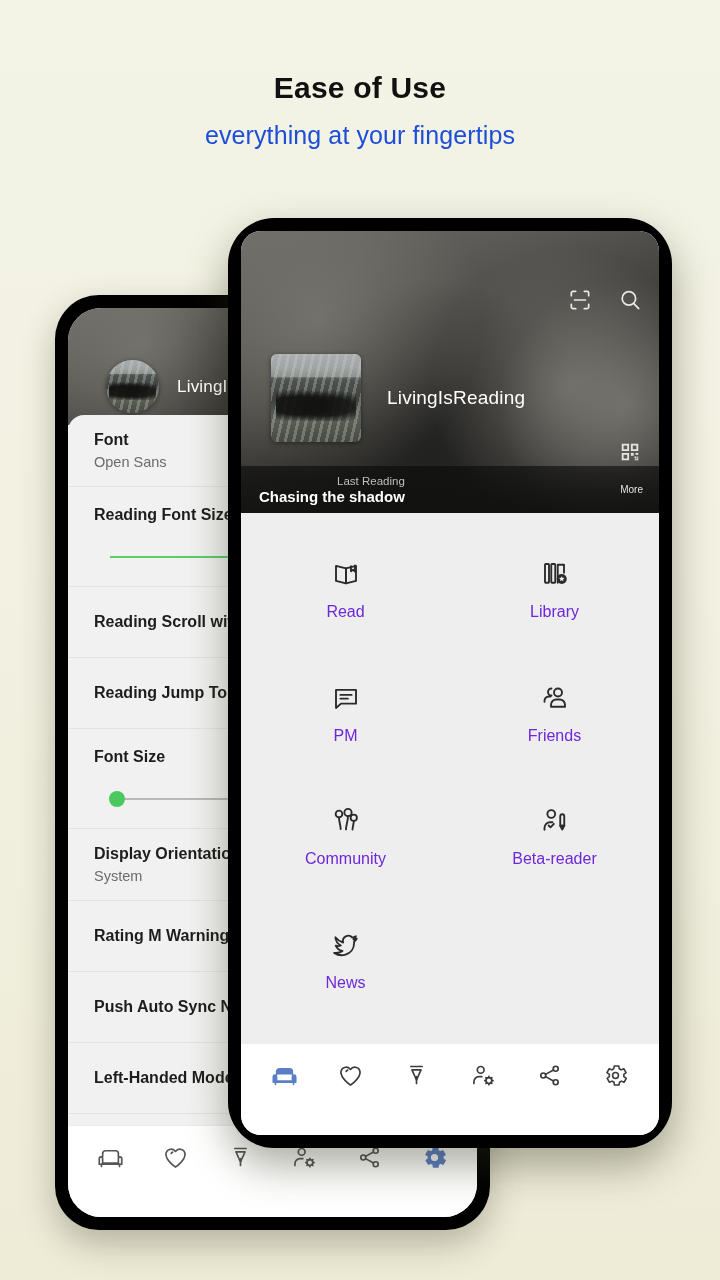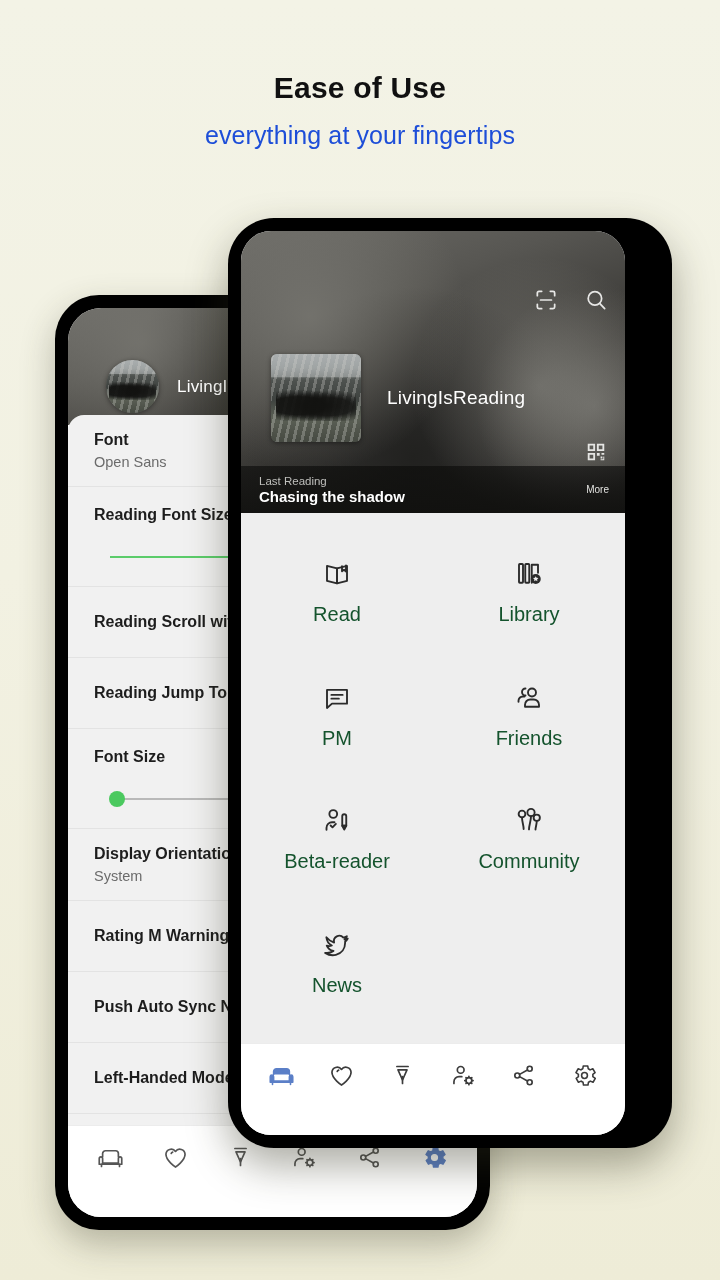--- a/index.html
+++ b/index.html
@@ -48,22 +48,23 @@
     border-radius: 33px;
   }
 
   
   #phone-front {
     left: 228px; top: 218px; width: 444px; height: 930px;
     border-radius: 46px;
     box-shadow: 0 18px 40px rgba(50,50,30,0.40);
   }
   #phone-front .phone-screen {
-    left: 13px; top: 13px; width: 384px; height: 904px;
-    border-radius: 30px;
+    left: 13px; top: 13px; width: 418px; height: 904px;
+    border-radius: 20px;
+    text-align: right;
   }
 
   
   .hero {
     position: relative;
     width: 100%;
     background:
       radial-gradient(circle at 18% 30%, rgba(120,118,110,0.85) 0%, rgba(0,0,0,0) 42%),
       radial-gradient(circle at 78% 55%, rgba(150,148,140,0.5) 0%, rgba(0,0,0,0) 38%),
       radial-gradient(circle at 92% 62%, rgba(160,158,150,0.45) 0%, rgba(0,0,0,0) 30%),
@@ -131,21 +132,21 @@
     row-gap: 0;
   }
   .grid-cell {
     height: 112px;
     display: flex; flex-direction: column;
     align-items: center; justify-content: flex-start;
     gap: 14px; padding-top: 10px;
   }
   .grid-ic { width: 30px; height: 30px; }
   .grid-ic svg { display: block; }
-  .grid-label { font-size: 20px; color: #14532d; }
+  .grid-label { font-size: 16px; color: #6d28d9; }
 
   
   .bottom-nav {
     position: absolute; left: 0; right: 0; bottom: 0;
     height: 92px;
     background: #fff;
     border-top: 1px solid #ececec;
     display: flex; align-items: flex-start; justify-content: space-around;
     padding: 18px 10px 0 10px;
   }
@@ -396,47 +397,47 @@
             <circle cx="14.4" cy="7.6" r="3.2"></circle>
             <path d="M8.8 19v-1.6a4.2 4.2 0 0 1 4.2-4.2h2.8a4.2 4.2 0 0 1 4.2 4.2V19z"></path>
           </svg>
         </span>
         <span class="grid-label">Friends</span>
       </div>
 
       <div class="grid-cell">
         <span class="grid-ic">
           <svg viewBox="0 0 24 24" width="30" height="30" fill="none" stroke="#2b2b2b" stroke-width="1.5" stroke-linecap="round" stroke-linejoin="round">
-            <circle cx="9" cy="6.4" r="3.1"></circle>
-            <path d="M3.6 19v-1.6a4.4 4.4 0 0 1 4.4-4.4h2"></path>
-            <path d="m6.9 15.6 1.5 1.5 2.7-2.8"></path>
-            <path d="M17.8 6.6c-.9 0-1.6.7-1.6 1.6v7.6h3.2V8.2c0-.9-.7-1.6-1.6-1.6z"></path>
-            <path d="M16.2 15.8h3.2l-1.6 3z"></path>
-          </svg>
-        </span>
-        <span class="grid-label">Beta-reader</span>
-      </div>
-
-      <div class="grid-cell">
-        <span class="grid-ic">
-          <svg viewBox="0 0 24 24" width="30" height="30" fill="none" stroke="#2b2b2b" stroke-width="1.5" stroke-linecap="round" stroke-linejoin="round">
             <circle cx="6.4" cy="6.4" r="2.7"></circle>
             <circle cx="13.6" cy="5.2" r="2.9"></circle>
             <circle cx="18.2" cy="9.4" r="2.5"></circle>
             <path d="M6.4 9.1c0 3.5 1.3 6.2 1.3 9.3"></path>
             <path d="M13.6 8.1c0 4.1-1.6 7-1.6 10.6"></path>
             <path d="M18.2 11.9c0 3-1 5-1 6.9"></path>
           </svg>
         </span>
         <span class="grid-label">Community</span>
       </div>
 
       <div class="grid-cell">
         <span class="grid-ic">
           <svg viewBox="0 0 24 24" width="30" height="30" fill="none" stroke="#2b2b2b" stroke-width="1.5" stroke-linecap="round" stroke-linejoin="round">
+            <circle cx="9" cy="6.4" r="3.1"></circle>
+            <path d="M3.6 19v-1.6a4.4 4.4 0 0 1 4.4-4.4h2"></path>
+            <path d="m6.9 15.6 1.5 1.5 2.7-2.8"></path>
+            <path d="M17.8 6.6c-.9 0-1.6.7-1.6 1.6v7.6h3.2V8.2c0-.9-.7-1.6-1.6-1.6z"></path>
+            <path d="M16.2 15.8h3.2l-1.6 3z"></path>
+          </svg>
+        </span>
+        <span class="grid-label">Beta-reader</span>
+      </div>
+
+      <div class="grid-cell">
+        <span class="grid-ic">
+          <svg viewBox="0 0 24 24" width="30" height="30" fill="none" stroke="#2b2b2b" stroke-width="1.5" stroke-linecap="round" stroke-linejoin="round">
             <path d="M3.5 5.8c.4 3.4 2 5.6 4.4 6.6-1.4.6-2.8.6-4.1.1 1 2.3 3 3.9 5.4 4.2-2 1.4-4.4 2-6.7 1.6 2.6 1.7 5.7 2.3 8.6 1.6 4.6-1.1 7.4-5 7.4-9.7 0-.3 0-.5-.02-.8.9-.6 1.6-1.5 2.1-2.5-.8.4-1.7.6-2.6.7.9-.6 1.6-1.5 1.9-2.6-.9.5-1.8.9-2.8 1.1a4.3 4.3 0 0 0-7.4 3.9C7.6 9.3 5.2 8 3.5 5.8z"></path>
           </svg>
         </span>
         <span class="grid-label">News</span>
       </div>
 
     </div>
 
     <div class="bottom-nav">
       <span class="nav-ic active">

